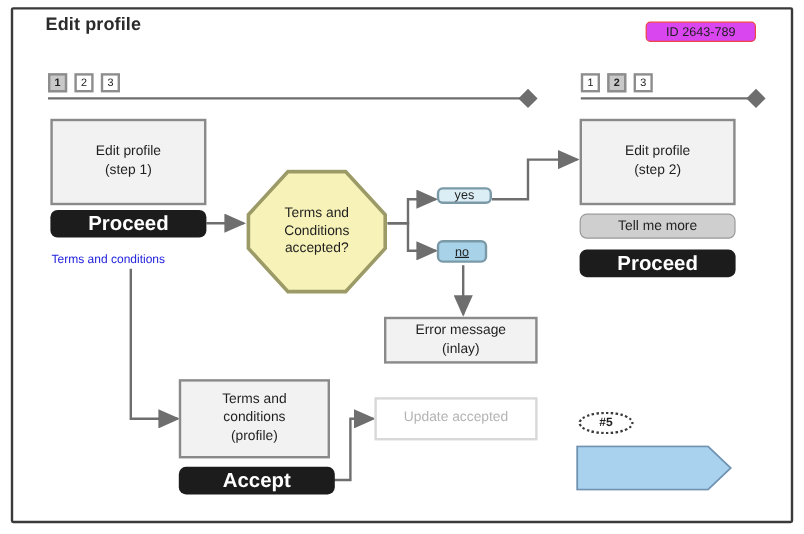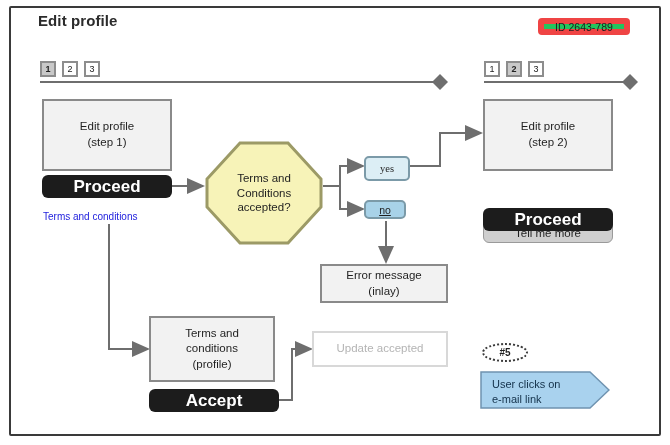--- a/index.html
+++ b/index.html
@@ -37,22 +37,22 @@
     font-weight: bold;
     color: #2b2b2b;
     letter-spacing: 0.1px;
   }
   .id-badge {
     position: absolute;
     left: 538px;
     top: 18px;
     width: 92px;
     height: 17px;
-    background: #22c55e;
-    border: 6px solid #ef4444;
+    background: #d946ef;
+    border: 1px solid #ef4444;
     border-radius: 4px;
     font-size: 10.5px;
     color: #1e1e1e;
     display: flex;
     align-items: center;
     justify-content: center;
     box-sizing: border-box;
   }
   
   .steps {
@@ -113,21 +113,20 @@
     position: absolute;
     background: #cfcfcf;
     border: 1px solid #9a9a9a;
     border-radius: 6px;
     box-sizing: border-box;
     display: flex;
     align-items: center;
     justify-content: center;
     color: #1f1f1f;
     font-size: 11.5px;
-    margin-top: 44px;
   }
   .link {
     position: absolute;
     color: #2222dd;
     font-size: 10px;
     white-space: nowrap;
   }
   
   .decision {
     position: absolute;
@@ -270,21 +269,21 @@
     <svg width="118" height="104" viewBox="0 0 118 104">
       <polygon points="35,2 83,2 116,38 116,66 83,102 35,102 2,66 2,38" fill="#f7f3b8" stroke="#9c9a66" stroke-width="3"></polygon>
     </svg>
     <div class="label">
       <span>Terms and</span>
       <span>Conditions</span>
       <span>accepted?</span>
     </div>
   </div>
 
-  <div class="pill yes" style="left:364px; top:156px; width:46px; height:25px;font-family:Liberation Serif, serif;">yes</div>
+  <div class="pill yes" style="left:364px; top:156px; width:46px; height:14px;">yes</div>
   <div class="pill no" style="left:364px; top:200px; width:42px; height:19px;text-decoration:underline;">no</div>
 
   <div class="wf-box" style="left:483px; top:99px; width:130px; height:72px;">
     <div>
       <div>Edit profile</div>
       <div>(step 2)</div>
     </div>
   </div>
 
   <div class="btn-grey" style="left:483px; top:178px; width:130px; height:21px;">Tell me more</div>
@@ -309,19 +308,15 @@
   <div class="btn-dark" style="left:149px; top:389px; width:130px; height:23px;">Accept</div>
 
   <div class="wf-box ghost" style="left:312px; top:331px; width:136px; height:36px;">Update accepted</div>
 
   <div class="tag-oval">#5</div>
 
   <div class="arrow-cal">
     <svg width="130" height="38" viewBox="0 0 130 38">
       <polygon points="1,1 110,1 129,19 110,37 1,37" fill="#a9d2ee" stroke="#6f93b0" stroke-width="1.5"></polygon>
     </svg>
-    <div class="txt">
-      <div>User clicks on</div>
-      <div>e-mail link</div>
-    </div>
   </div>
 
 </div>
 
 </body></html>

